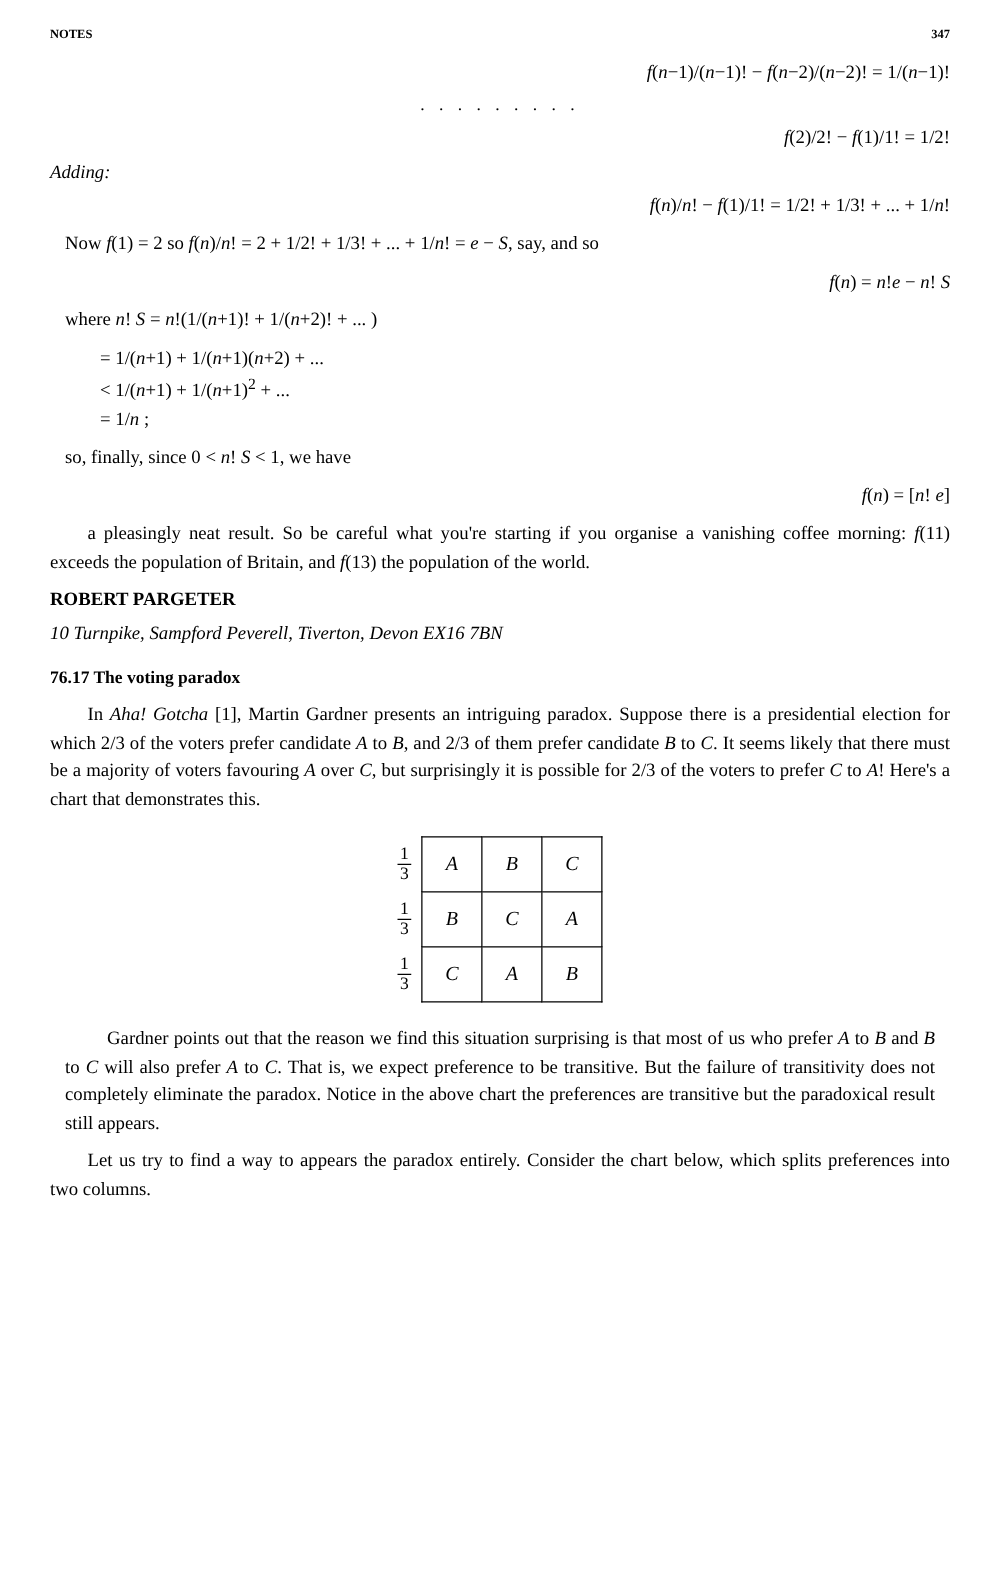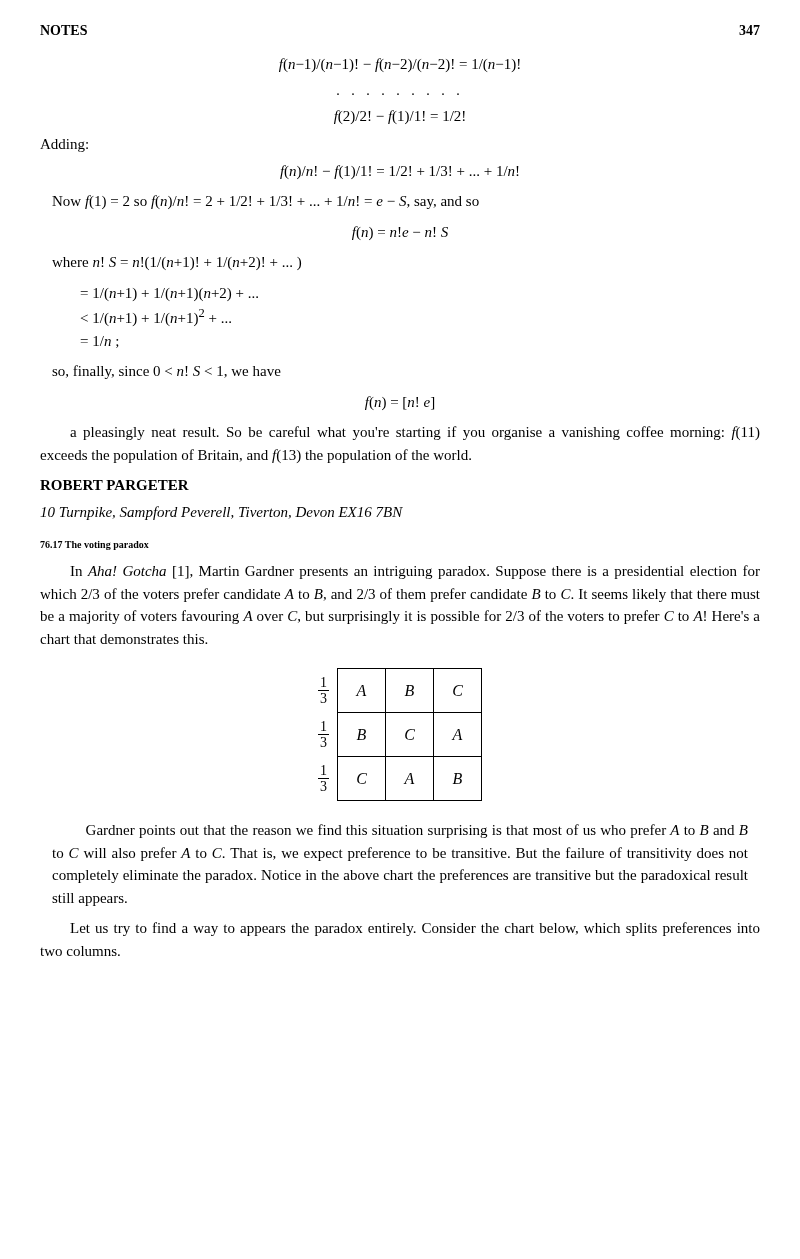--- a/index.html
+++ b/index.html
@@ -9,36 +9,37 @@
       line-height: 1.5;
       background: #fff;
       color: #000;
       width: 800px;
       padding: 20px 40px 30px 40px;
     }
     .header {
       display: flex;
       justify-content: space-between;
       margin-bottom: 12px;
-      font-size: 14px;
+      font-size: 10px;
       font-weight: bold;
     }
     .math-line {
-      text-align: center;
+      text-align: right;
       margin: 4px 0;
       font-size: 15px;
     }
     .dots {
       text-align: center;
       letter-spacing: 4px;
       margin: 2px 0;
       font-size: 14px;
     }
     .adding-label {
       margin: 6px 0 4px 0;
+      font-style: italic;
     }
     .paragraph {
       text-align: justify;
       margin: 8px 0;
       text-indent: 2em;
     }
     .paragraph-noindent {
       text-align: justify;
       margin: 8px 12px;
     }
@@ -48,21 +49,21 @@
       font-weight: bold;
       margin: 8px 0 4px 0;
     }
     .address {
       font-style: italic;
       font-size: 15px;
       margin-bottom: 14px;
     }
     .section-title {
       font-weight: bold;
-      font-size: 10px;
+      font-size: 14px;
       margin: 14px 0 8px 0;
     }
     .indent-block {
       margin-left: 40px;
     }
     em { font-style: italic; }
     
     .chart-container {
       display: flex;
       justify-content: center;

